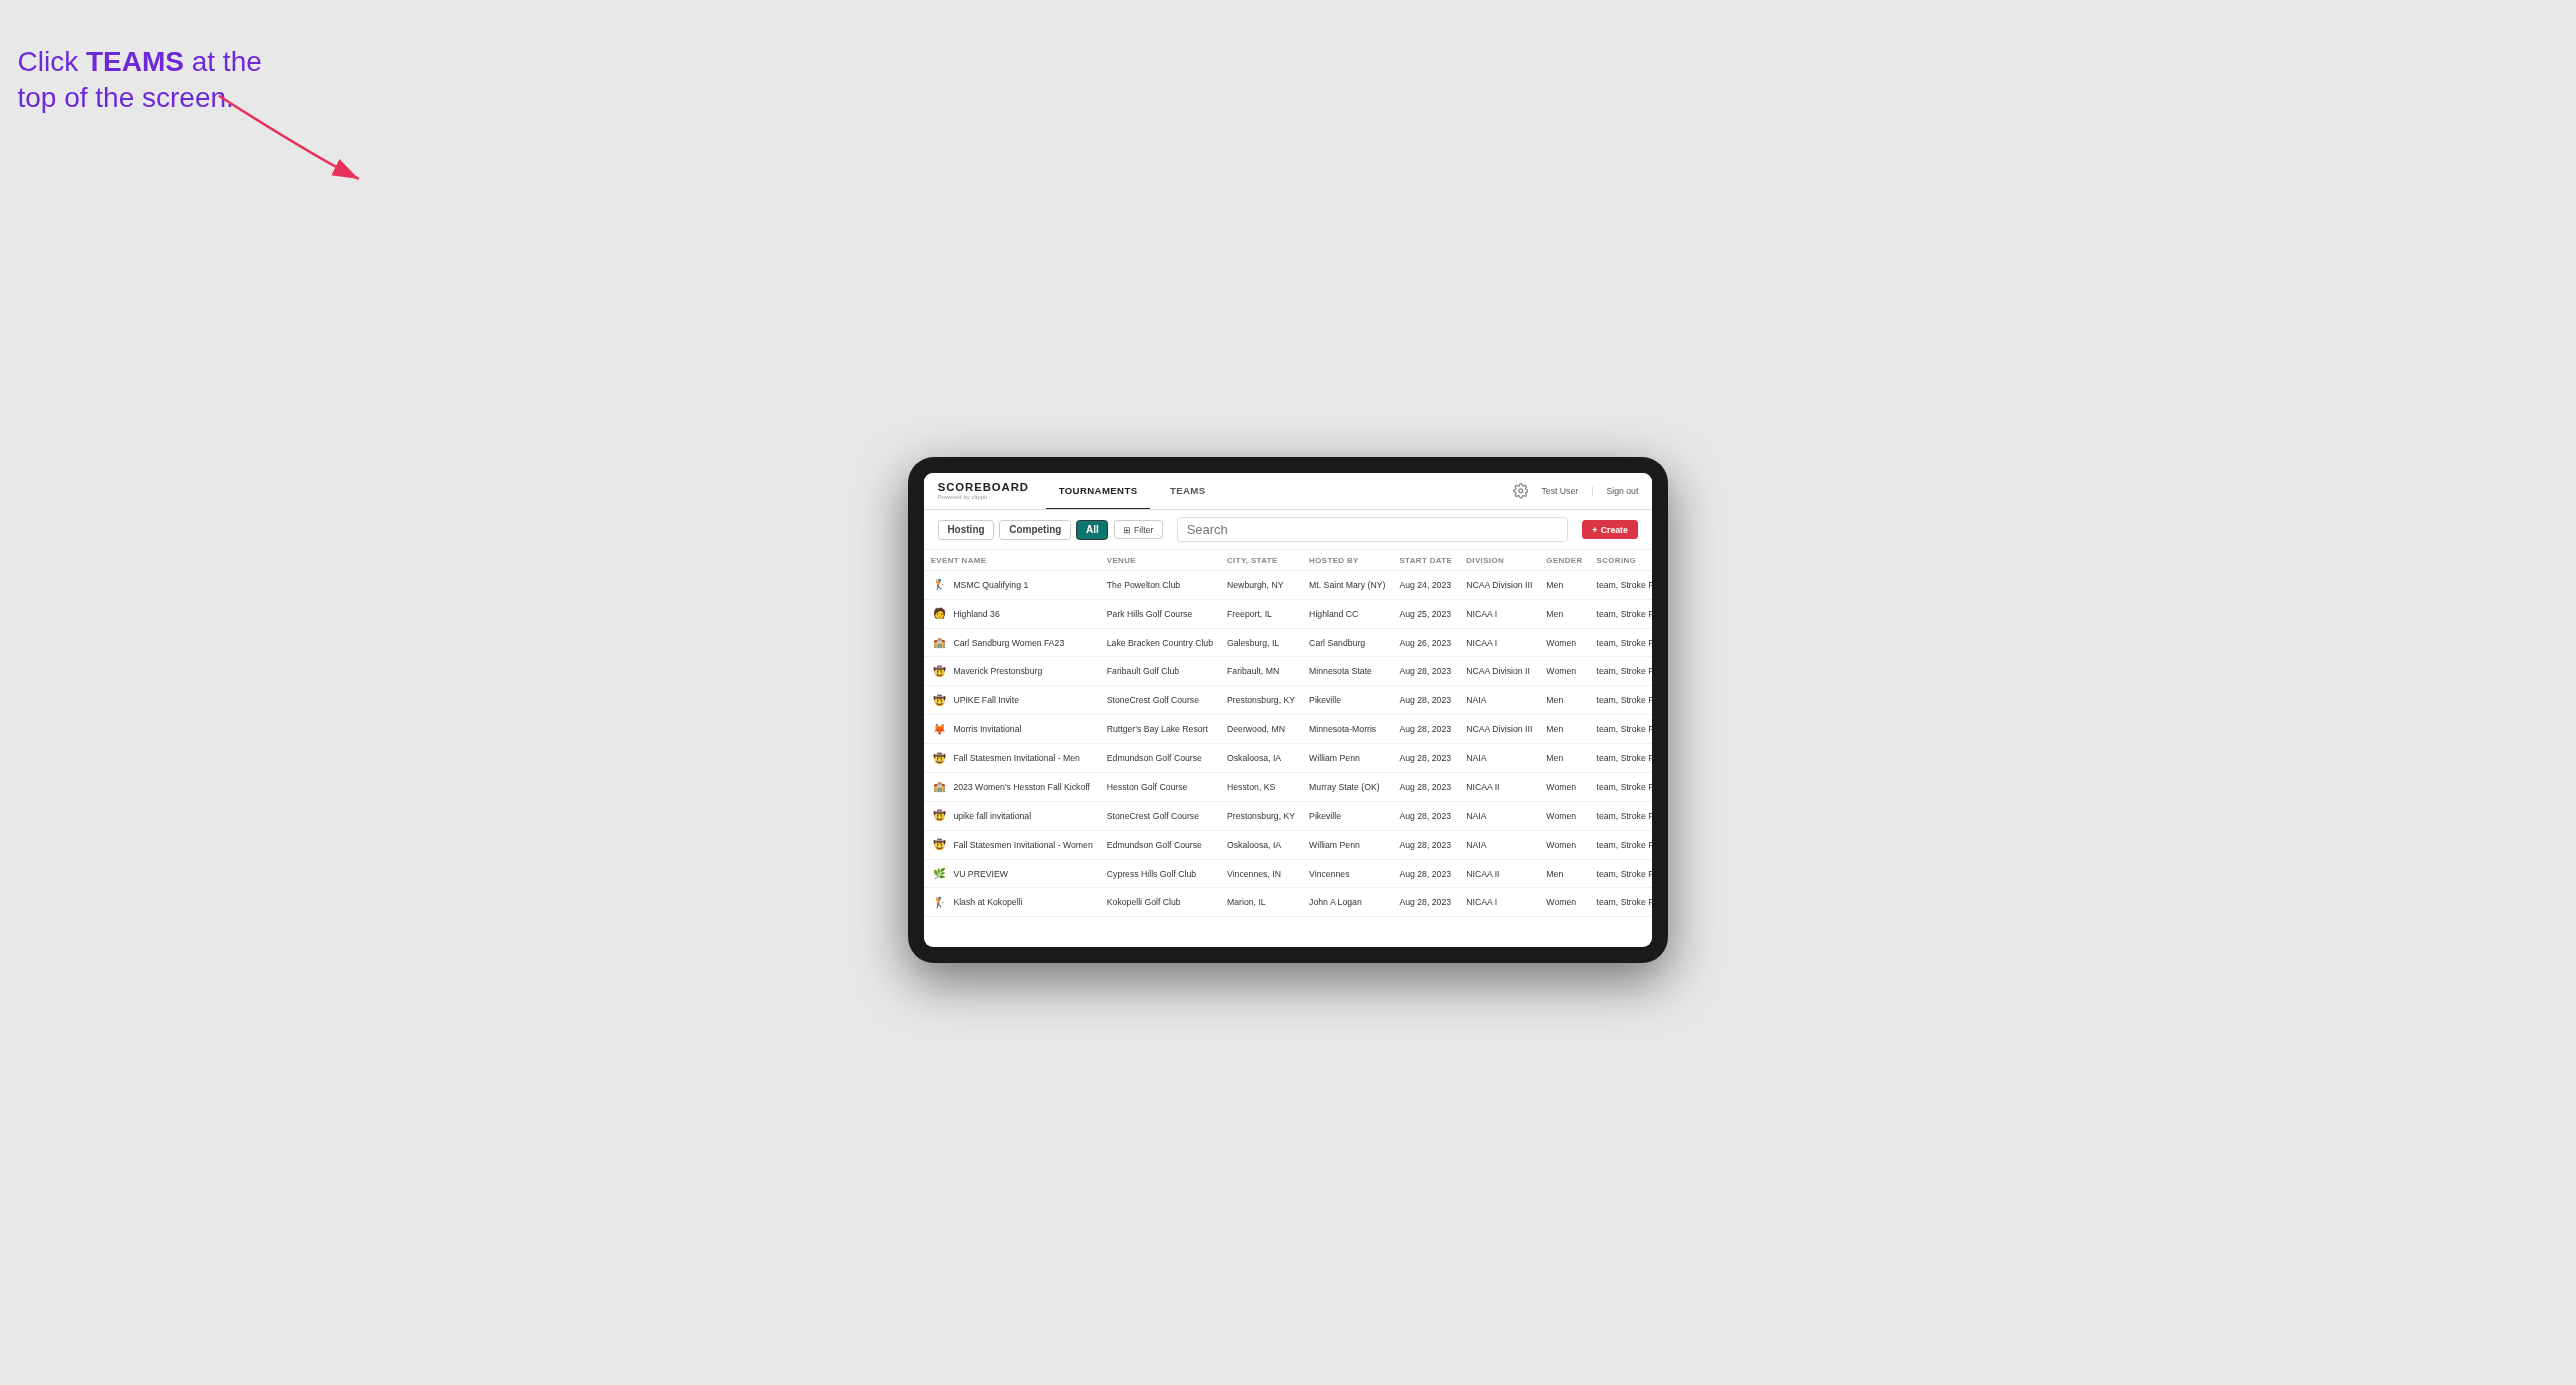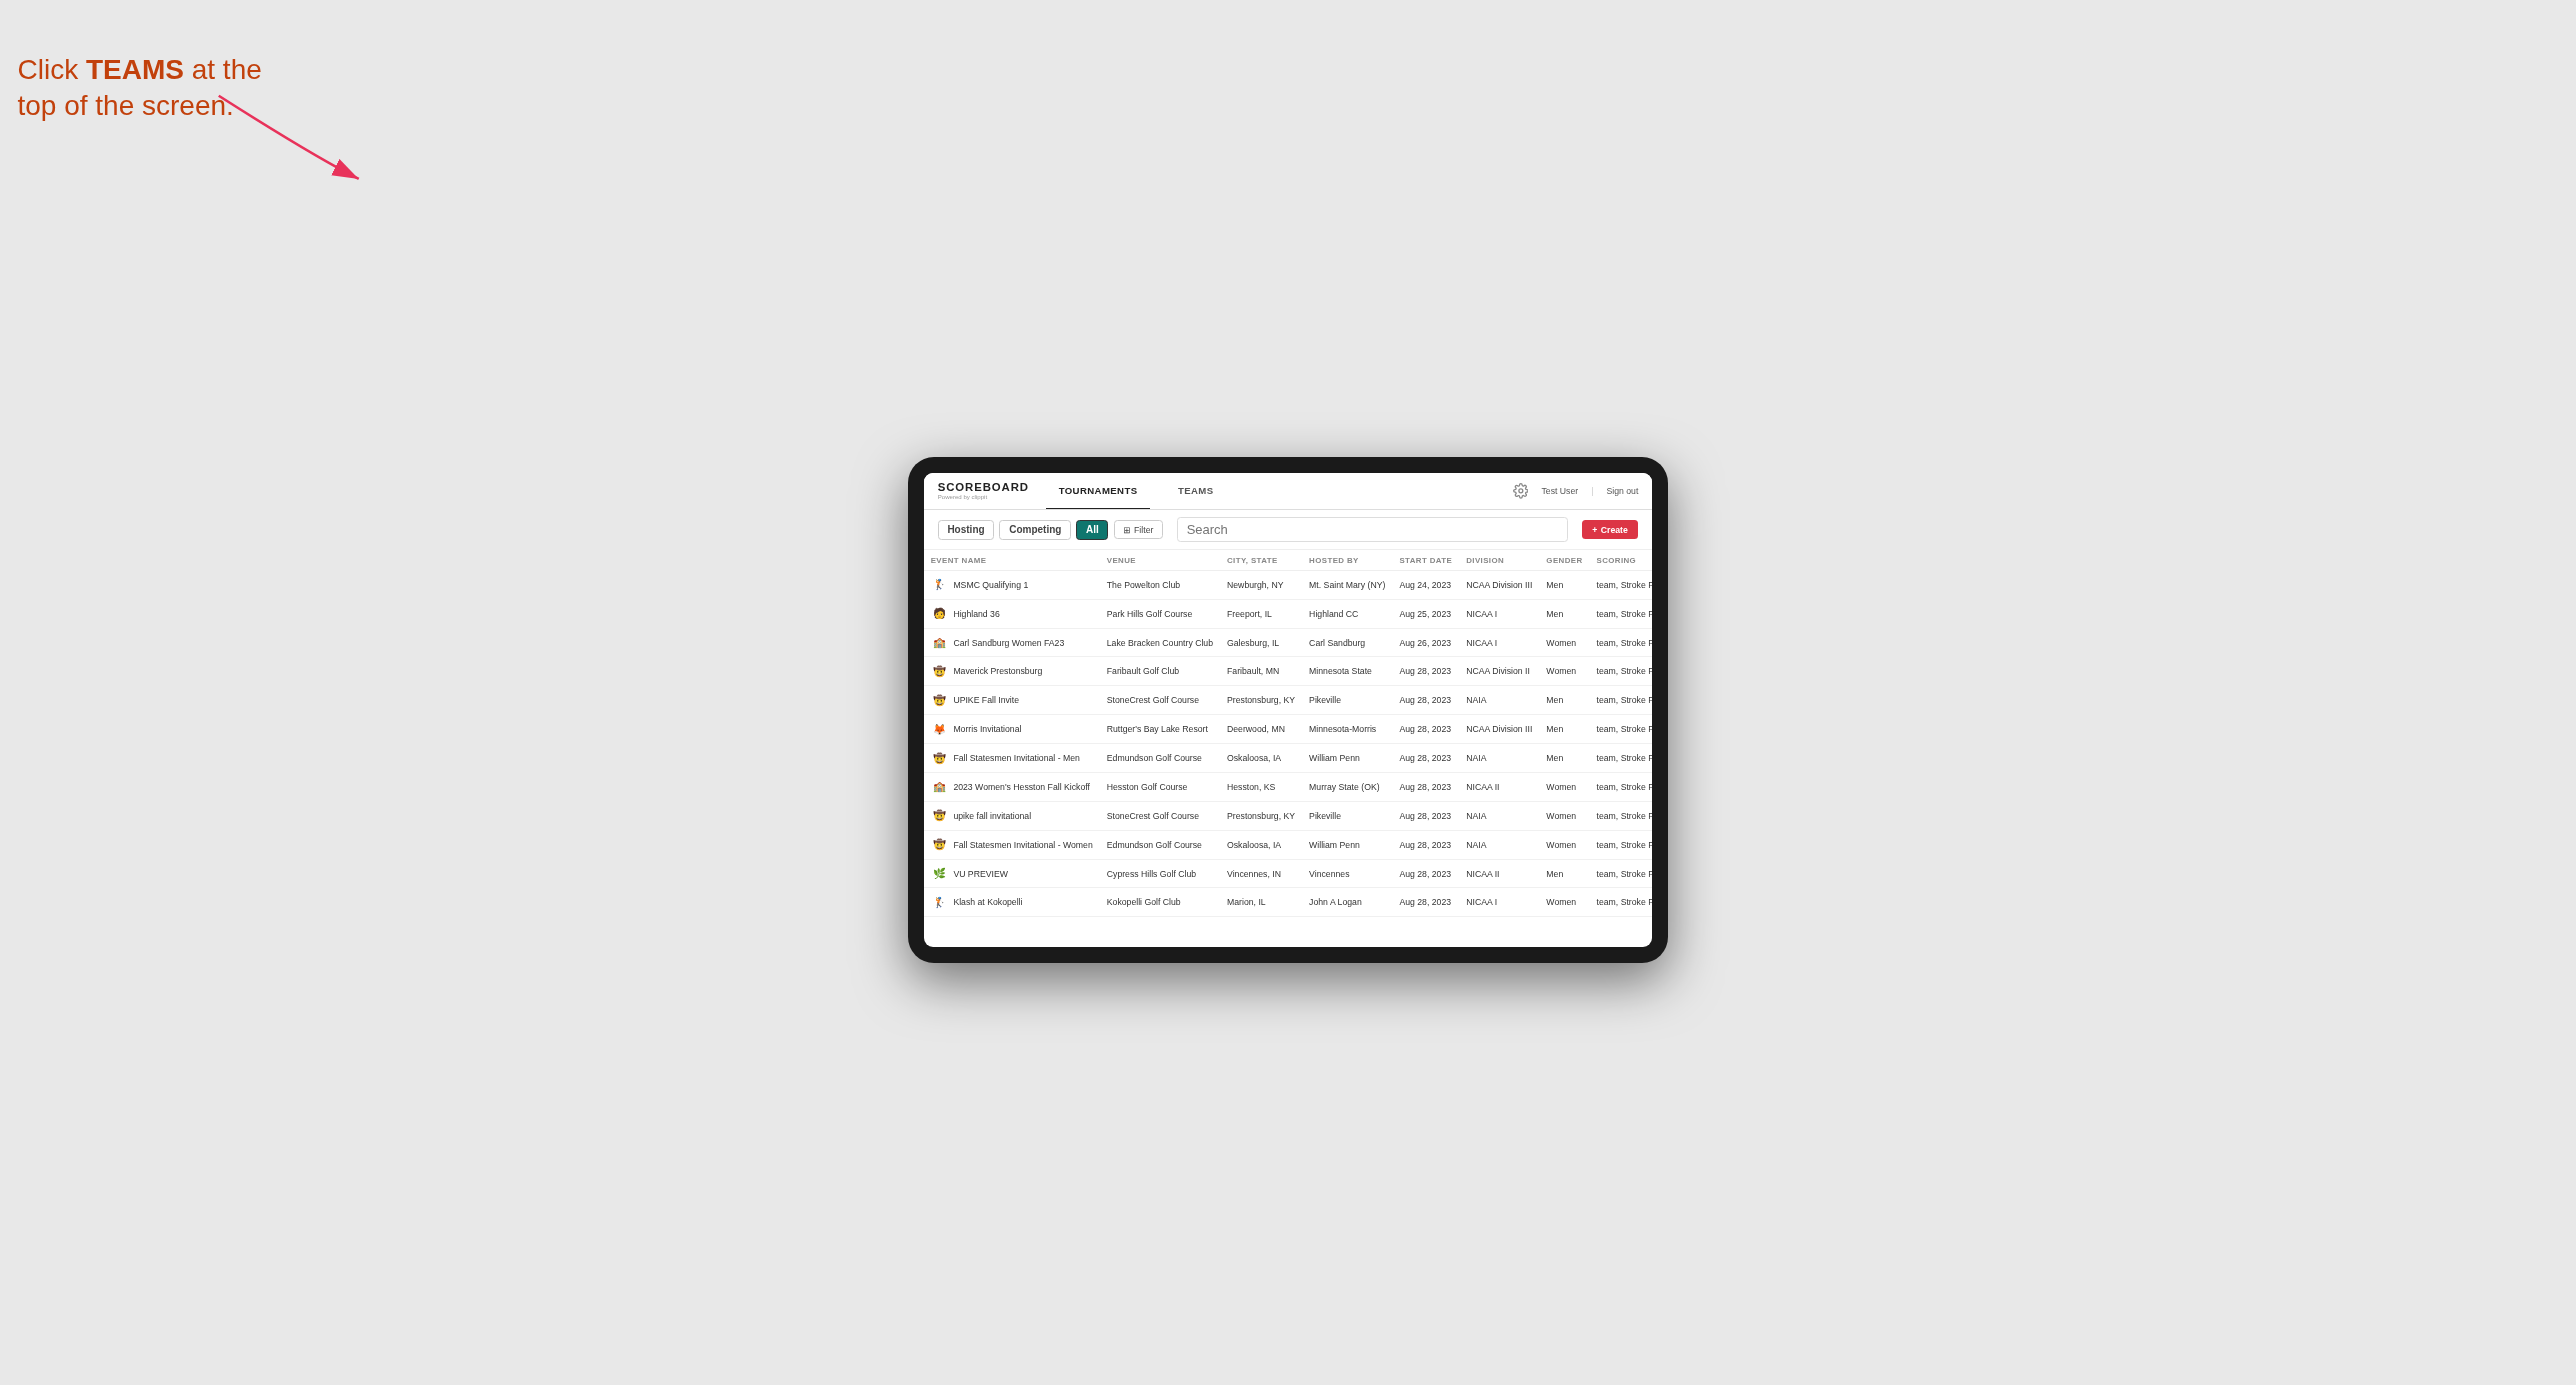--- a/index.html
+++ b/index.html
@@ -10,25 +10,25 @@
       display: flex;
       align-items: center;
       justify-content: center;
       min-height: 100vh;
       position: relative;
     }
 
     
     .annotation {
       position: absolute;
-      top: 52px;
+      top: 44px;
       left: 17.5px;
       font-size: 28px;
       line-height: 1.3;
-      color: #c2410c;
+      color: #6d28d9;
       z-index: 10;
     }
     .annotation strong { font-weight: 900; }
 
     
     .tablet-frame {
       width: 760px;
       height: 506px;
       background: #1a1a1a;
       border-radius: 26px;
@@ -70,21 +70,21 @@
       letter-spacing: 0.9px;
       color: #222;
     }
     .logo-sub {
       font-size: 6.1px;
       color: #999;
     }
 
     .nav-tabs {
       display: flex;
-      gap: 16px;
+      gap: 8px;
       flex: 1;
     }
     .nav-tab {
       padding: 0 12.2px;
       height: 37px;
       display: flex;
       align-items: center;
       font-size: 9.6px;
       font-weight: 600;
       color: #555;

